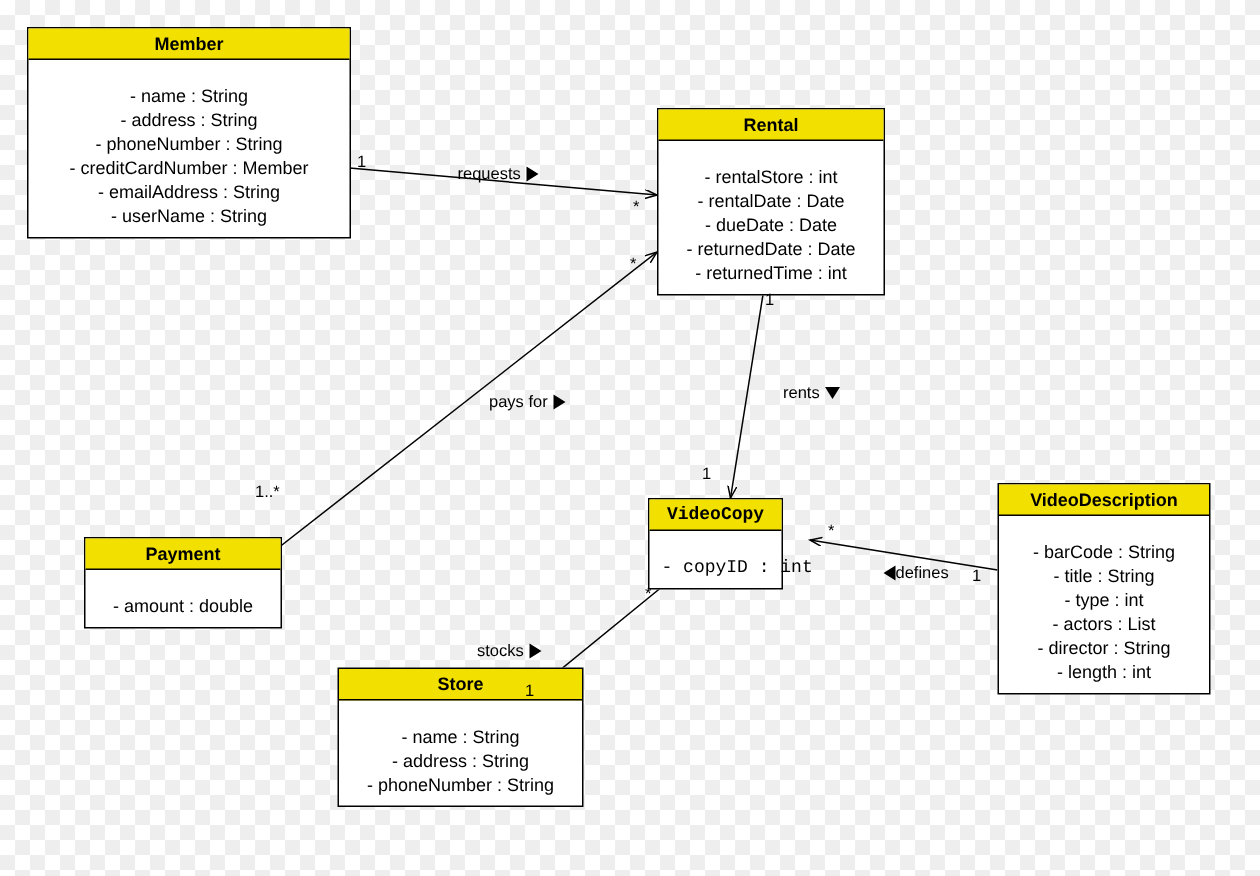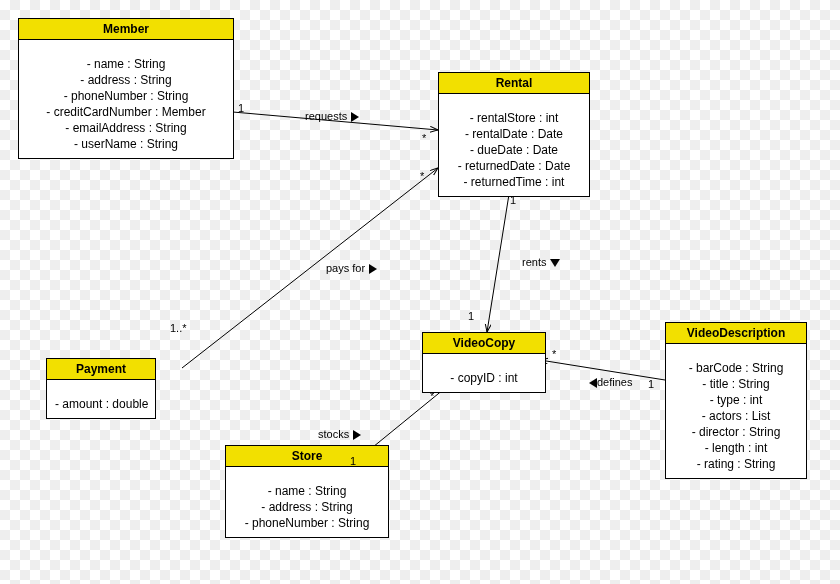--- a/index.html
+++ b/index.html
@@ -120,28 +120,28 @@
     <div class="title">Rental</div>
     <div class="attrs">
       <div class="attr">- rentalStore : int</div>
       <div class="attr">- rentalDate : Date</div>
       <div class="attr">- dueDate : Date</div>
       <div class="attr">- returnedDate : Date</div>
       <div class="attr">- returnedTime : int</div>
     </div>
   </div>
 
-  <div class="classbox" style="left:46px; top:358px; width:110px;">
+  <div class="classbox" style="left:56px; top:358px; width:132px;">
     <div class="title">Payment</div>
     <div class="attrs">
       <div class="attr">- amount : double</div>
     </div>
   </div>
 
-  <div class="classbox" style="left:422px; top:332px; width:124px;">
+  <div class="classbox" style="left:432px; top:332px; width:90px;font-family:Liberation Mono, monospace;">
     <div class="title">VideoCopy</div>
     <div class="attrs">
       <div class="attr">- copyID : int</div>
     </div>
   </div>
 
   <div class="classbox" style="left:225px; top:445px; width:164px;">
     <div class="title">Store</div>
     <div class="attrs">
       <div class="attr">- name : String</div>
@@ -152,21 +152,20 @@
 
   <div class="classbox" style="left:665px; top:322px; width:142px;">
     <div class="title">VideoDescription</div>
     <div class="attrs">
       <div class="attr">- barCode : String</div>
       <div class="attr">- title : String</div>
       <div class="attr">- type : int</div>
       <div class="attr">- actors : List</div>
       <div class="attr">- director : String</div>
       <div class="attr">- length : int</div>
-      <div class="attr">- rating : String</div>
     </div>
   </div>
 
   <div class="edge-label" style="left:305px; top:110px;">
     <span>requests</span><span class="tri"></span>
   </div>
   <div class="mult" style="left:238px; top:102px;">1</div>
   <div class="mult" style="left:422px; top:132px;">*</div>
 
   <div class="edge-label" style="left:278px; top:262px;margin-left:48px;">

